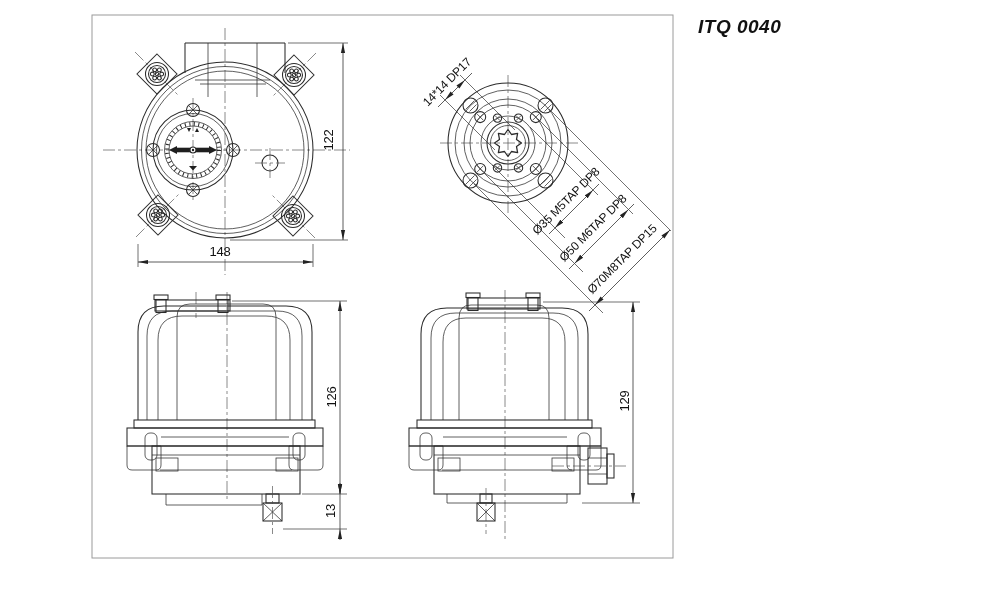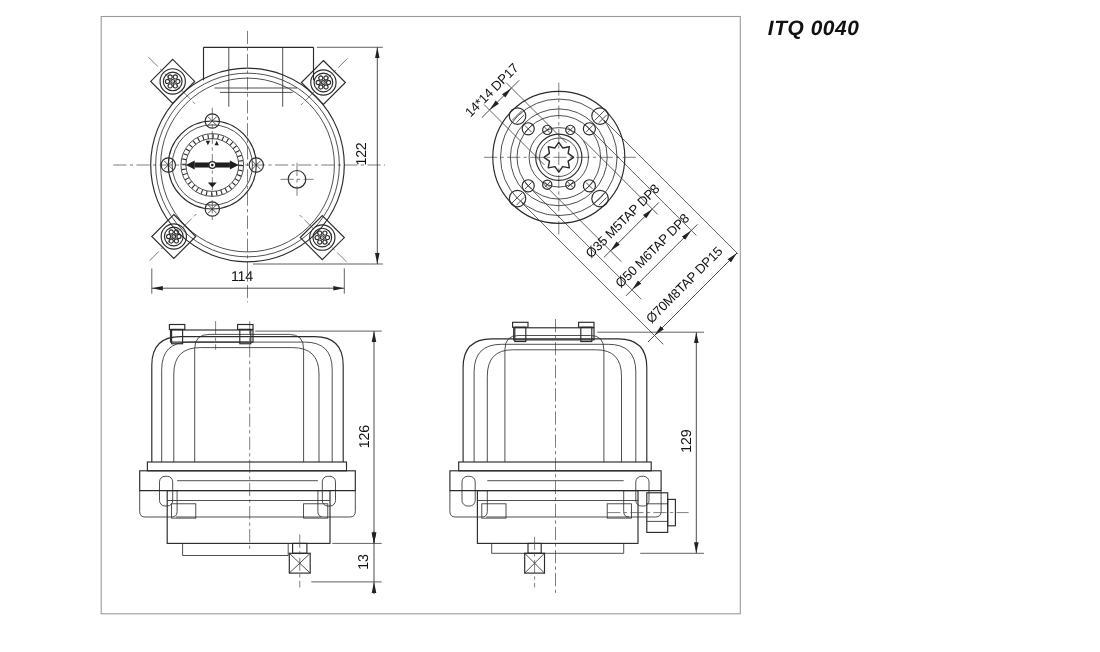--- a/index.html
+++ b/index.html
@@ -296,21 +296,21 @@
       <line x1="543" y1="302" x2="640" y2="302" class="ext"></line>
       <line x1="582" y1="503" x2="640" y2="503" class="ext"></line>
       <line x1="633" y1="302" x2="633" y2="503" class="dim" marker-start="url(#arr)" marker-end="url(#arr)"></line>
     </g>
   </g>
 </svg>
 
 <div class="txt title" style="left:698px;top:16px;">ITQ 0040</div>
 
 <div class="anchor" style="left:220px;top:251px;">
-      <span class="dimtxt">114</span>
+      <span class="dimtxt">148</span>
     </div>
 <div class="anchor" style="left:328px;top:140px;">
       <span class="dimtxt" style="--r:-90deg">122</span>
     </div>
 
 <div class="anchor" style="left:447px;top:82px;">
       <span class="labtxt" style="--r:-45deg">14*14 DP17</span>
     </div>
 <div class="anchor" style="left:566px;top:201px;">
       <span class="labtxt" style="--r:-45deg">Ø35 M5TAP DP8</span>

